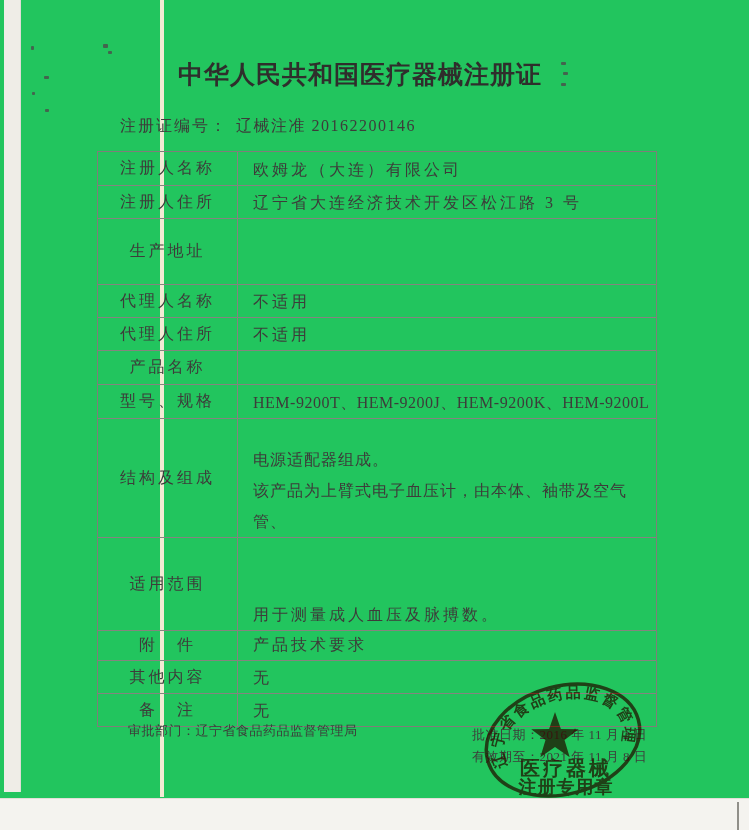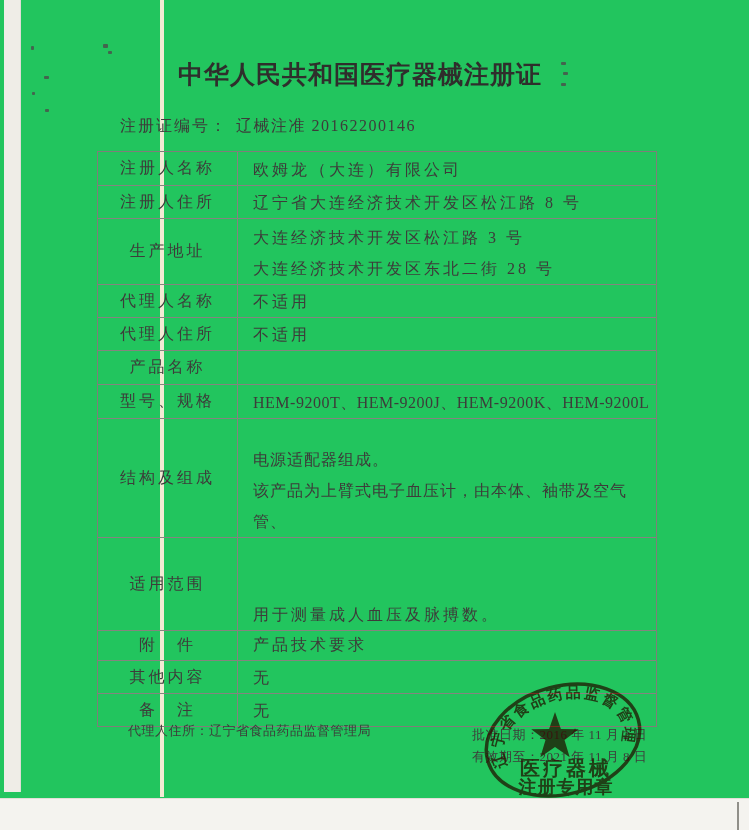--- a/index.html
+++ b/index.html
@@ -114,30 +114,26 @@
     <div class="trow" style="height:33px">
       <div class="tlabel">注册人名称</div>
       <div class="tvalue">
         <div class="vline">欧姆龙（大连）有限公司</div>
       </div>
     </div>
 
     <div class="trow" style="height:33px">
       <div class="tlabel">注册人住所</div>
       <div class="tvalue">
-        <div class="vline">辽宁省大连经济技术开发区松江路 8 号</div>
+        <div class="vline">辽宁省大连经济技术开发区松江路 3 号</div>
       </div>
     </div>
 
     <div class="trow" style="height:66px">
       <div class="tlabel">生产地址</div>
-      <div class="tvalue">
-        <div class="vline">大连经济技术开发区松江路 3 号</div>
-        <div class="vline">大连经济技术开发区东北二街 28 号</div>
-      </div>
     </div>
 
     <div class="trow" style="height:33px">
       <div class="tlabel">代理人名称</div>
       <div class="tvalue">
         <div class="vline">不适用</div>
       </div>
     </div>
 
     <div class="trow" style="height:33px">
@@ -190,21 +186,21 @@
     <div class="trow" style="height:33px">
       <div class="tlabel">备　注</div>
       <div class="tvalue">
         <div class="vline">无</div>
       </div>
     </div>
 
   </div>
 
   <div class="footer-left">
-    <span>代理人住所：</span><span>辽宁省食品药品监督管理局</span>
+    <span>审批部门：</span><span>辽宁省食品药品监督管理局</span>
   </div>
 
   <div class="footer-right">
     <div>
       <span>批准日期：</span><span>2016 年 11 月 2 日</span>
     </div>
     <div>
       <span>有效期至：</span><span>2021 年 11 月 8 日</span>
     </div>
   </div>

